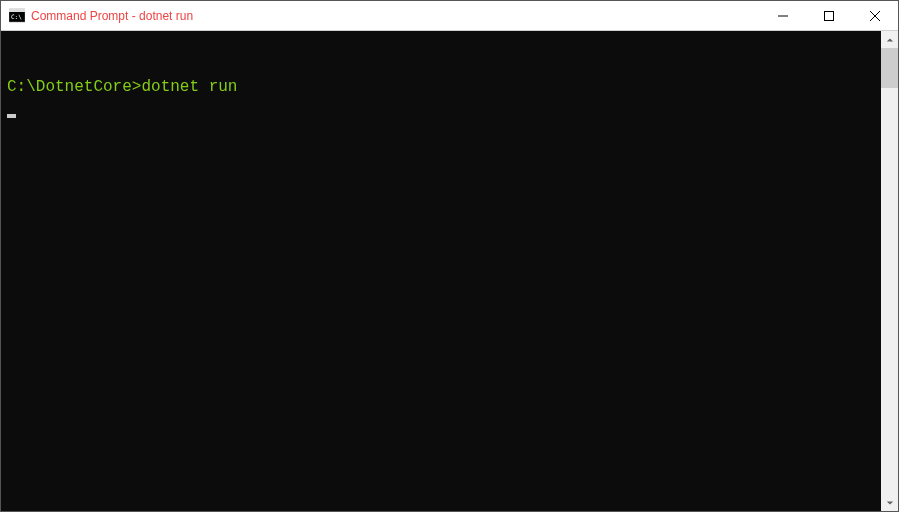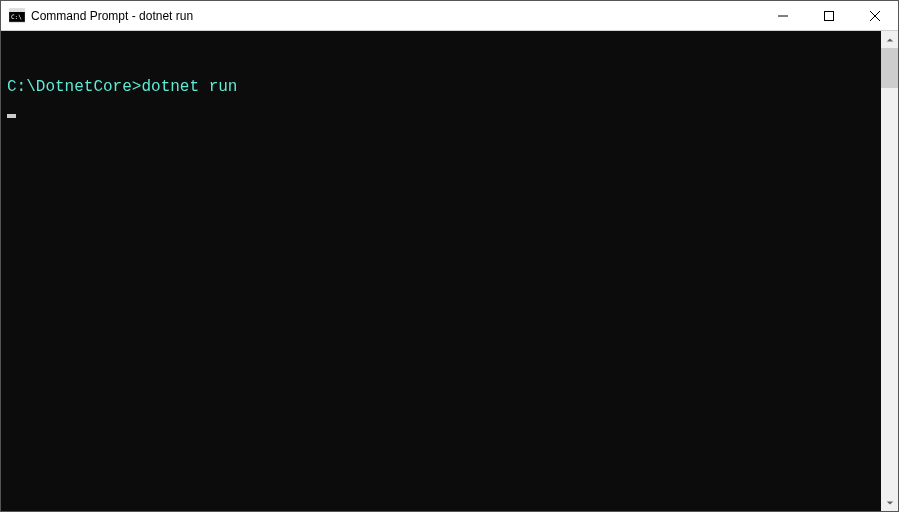--- a/index.html
+++ b/index.html
@@ -27,21 +27,21 @@
       width: 16px;
       height: 16px;
       margin-left: 8px;
       margin-right: 6px;
       display: flex;
       align-items: center;
       justify-content: center;
     }
     .titlebar-title {
       font-size: 12px;
-      color: #000000;
+      color: #ef4444;
       flex: 1;
       white-space: nowrap;
       overflow: hidden;
     }
     .window-controls {
       display: flex;
       height: 100%;
     }
     .window-btn {
       width: 46px;
@@ -60,21 +60,21 @@
     .terminal-container {
       position: relative;
       width: 100%;
       height: calc(100% - 30px);
       background: #0c0c0c;
       display: flex;
     }
     .terminal {
       flex: 1;
       background: #0c0c0c;
-      color: #5eead4;
+      color: #84cc16;
       font-family: Consolas, "Courier New", monospace;
       font-size: 16px;
       line-height: 1.3;
       padding: 4px 6px;
       white-space: pre;
       overflow: hidden;
     }
     .terminal .line {
       display: block;
     }

